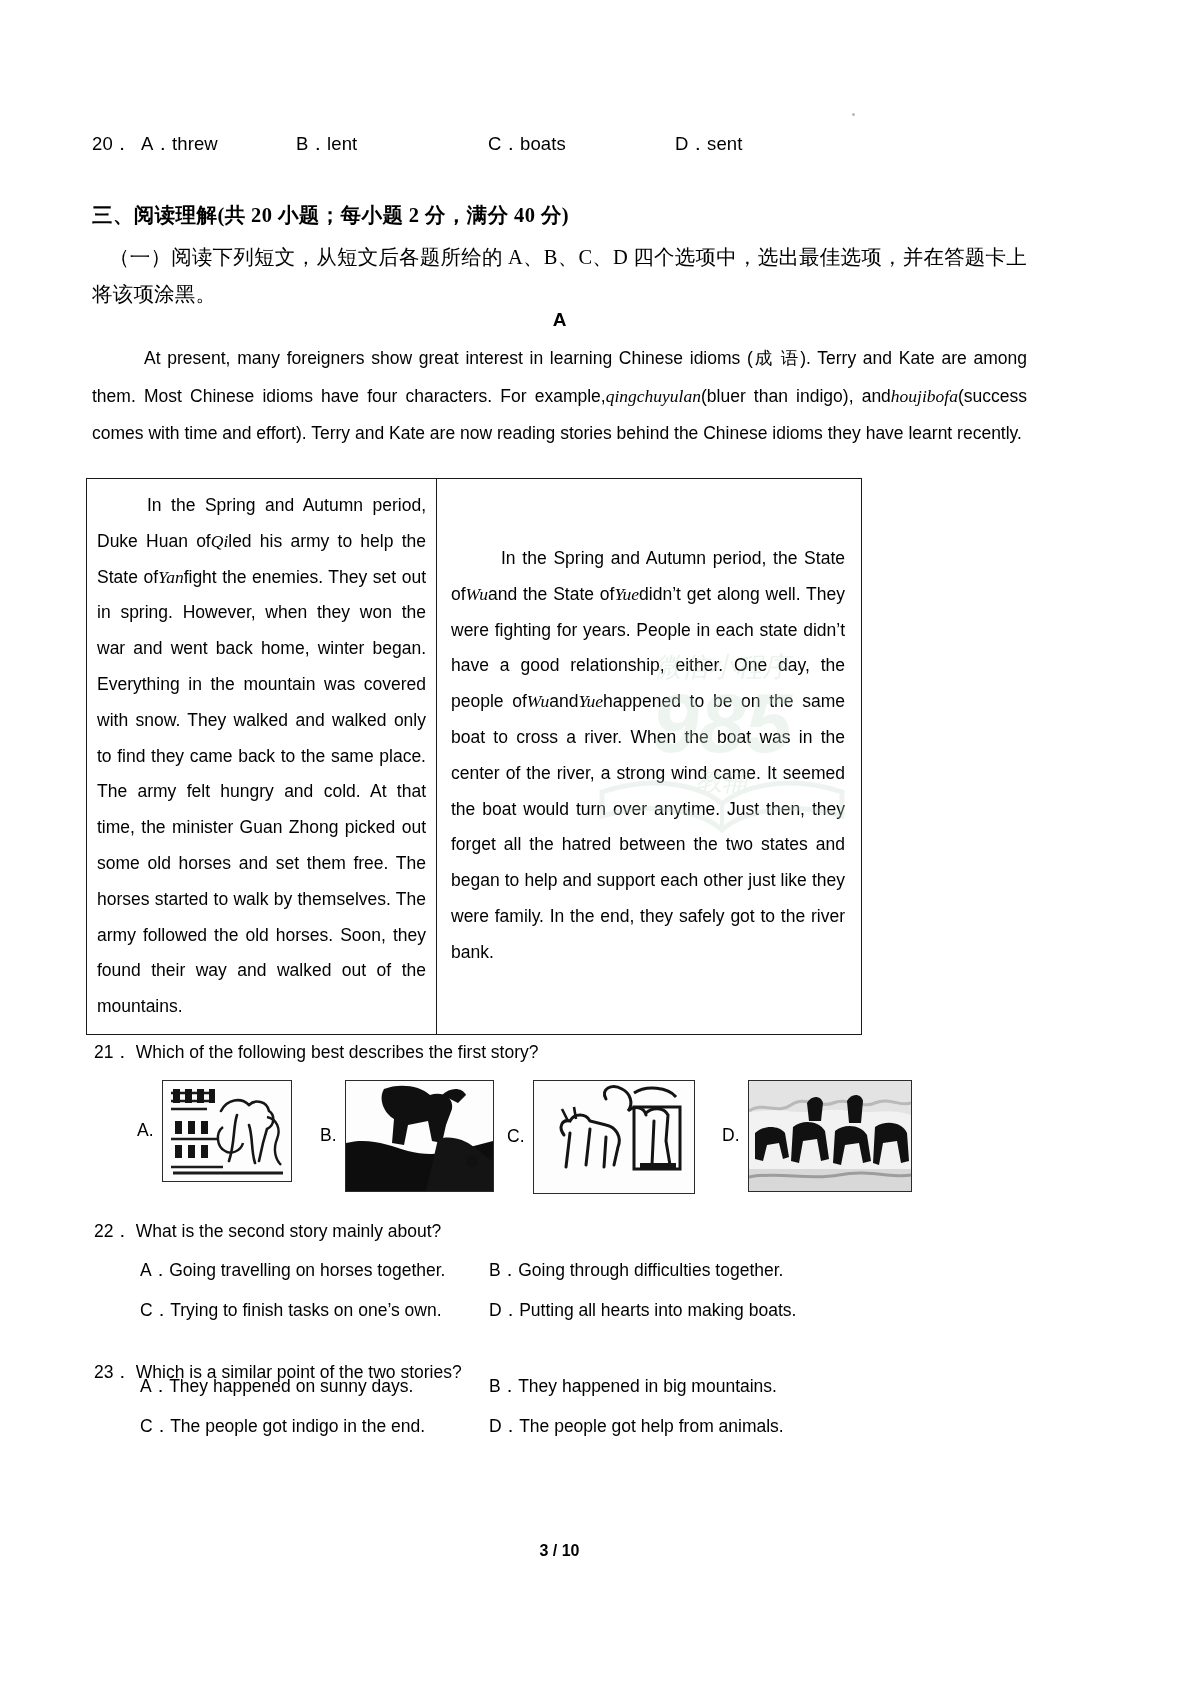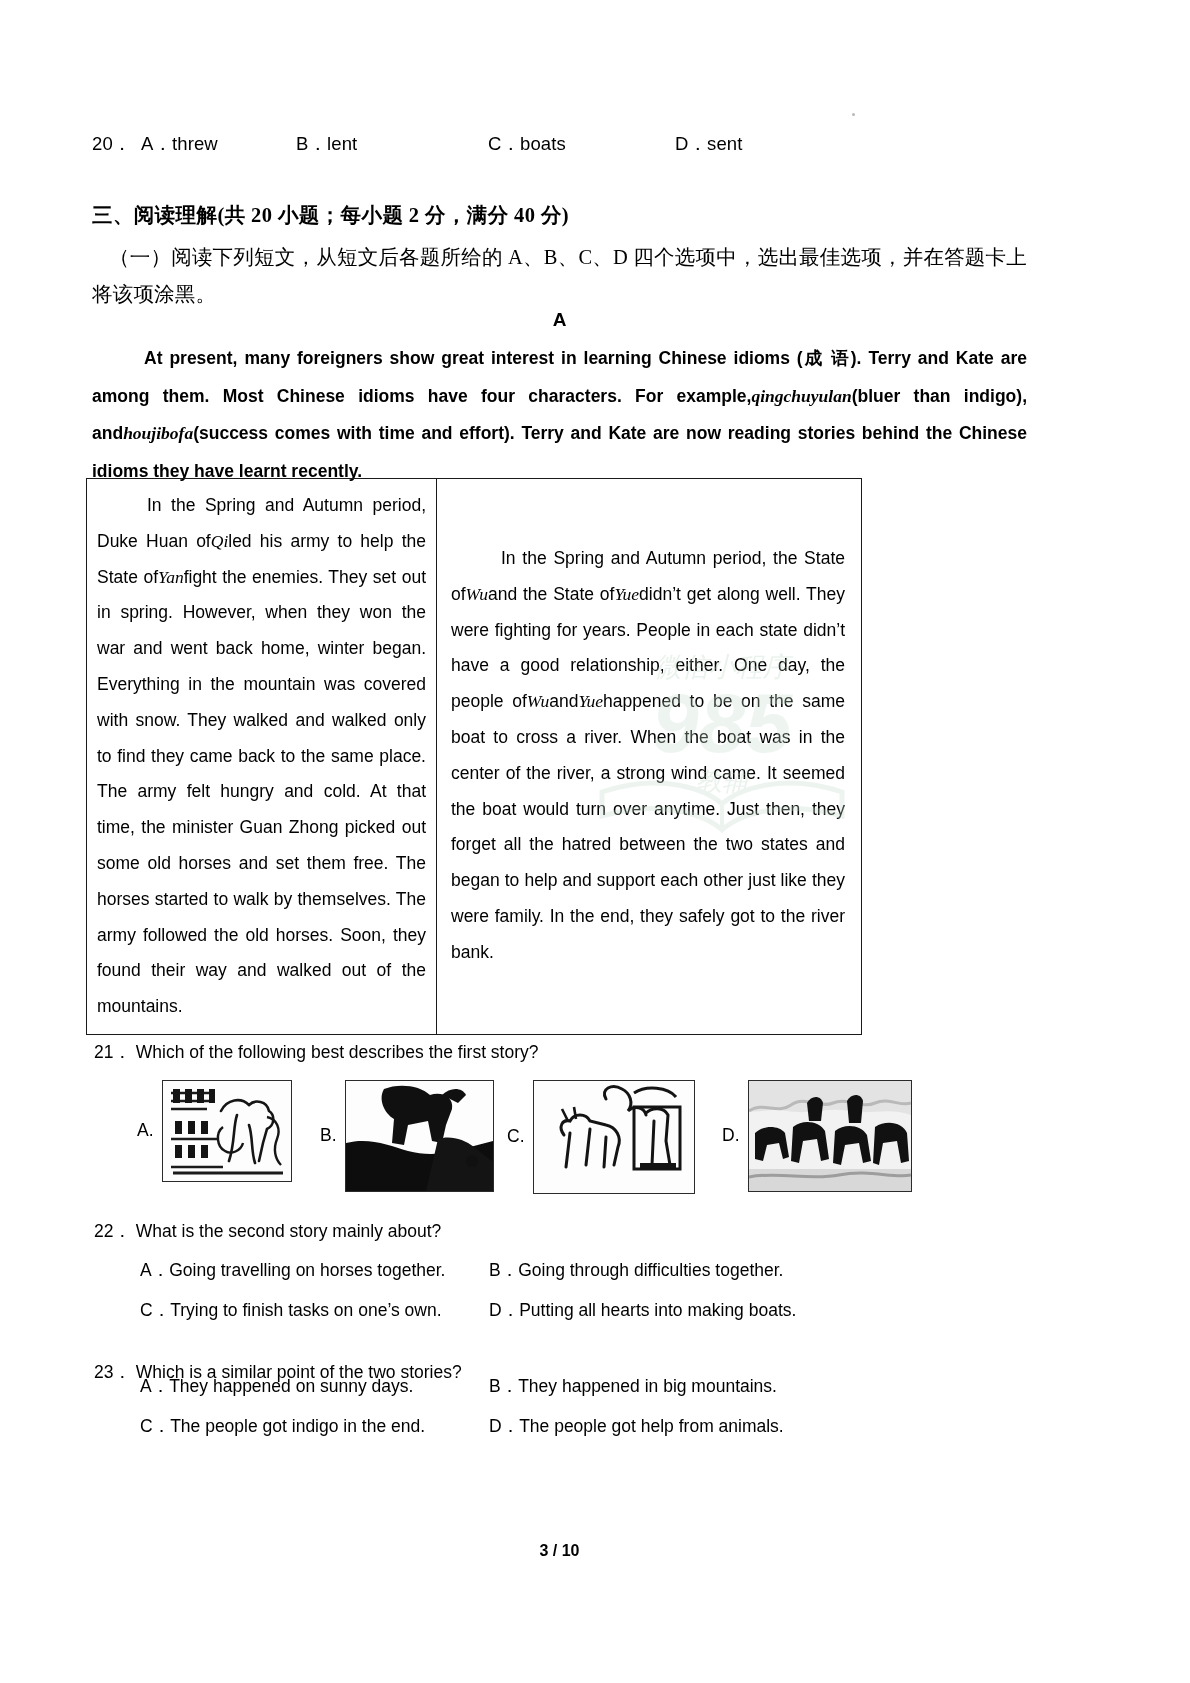--- a/index.html
+++ b/index.html
@@ -83,21 +83,20 @@
   .intro {
     position: absolute;
     left: 0;
     top: 340px;
     width: 935px;
     font-size: 17.5px;
     line-height: 37.5px;
     text-align: justify;
     text-align-last: left;
     text-indent: 52px;
-    font-weight: bold;
   }
   .intro .it, .box .it {
     font-family: "Liberation Serif", "DejaVu Serif", serif;
     font-style: italic;
     font-size: 17.5px;
   }
 
   
   .story-table {
     position: absolute;

